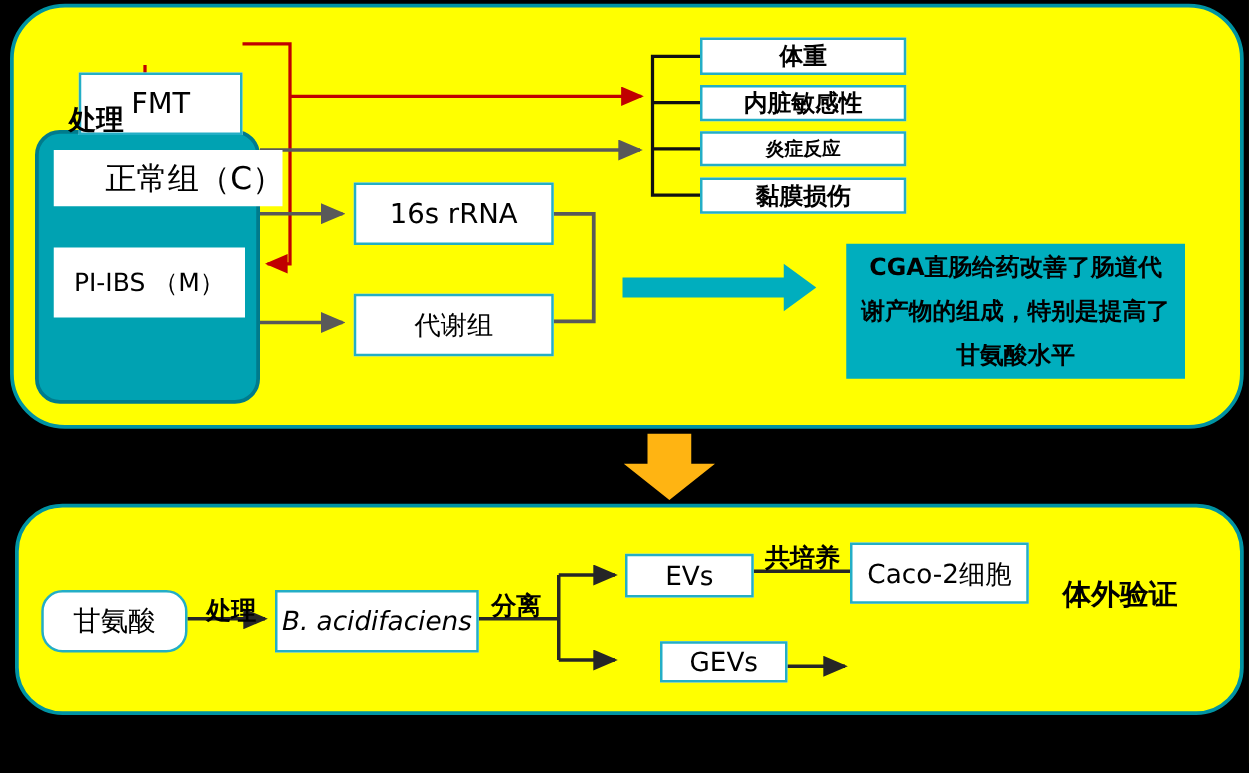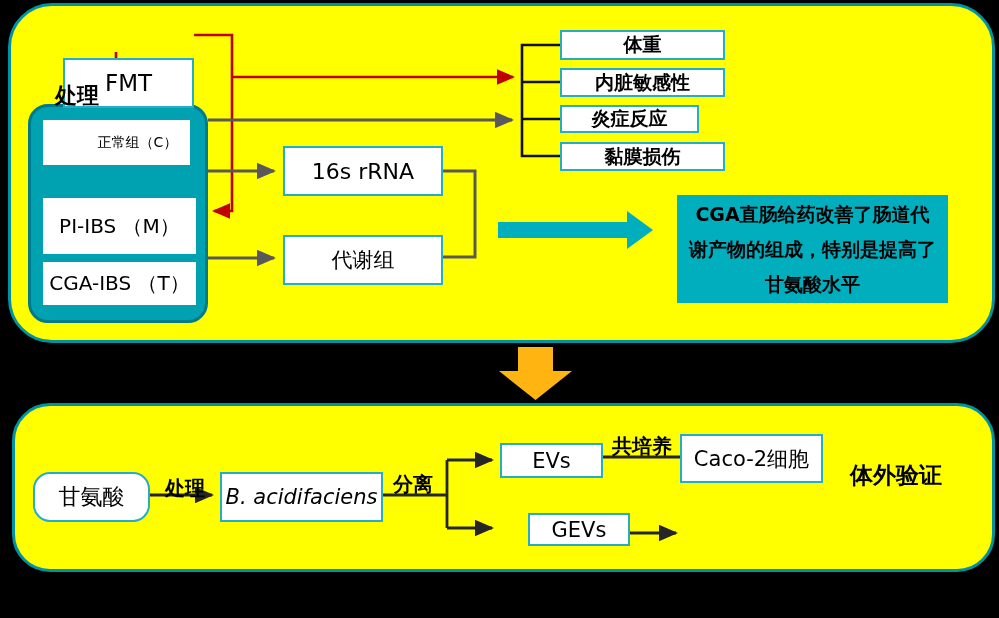--- a/index.html
+++ b/index.html
@@ -9,26 +9,26 @@
   #top-panel{left:8px;top:3px;width:987px;height:340px;border-radius:44px;}
   #bottom-panel{left:12px;top:403px;width:983px;height:169px;border-radius:38px;}
   #connectors{position:absolute;left:0;top:0;width:999px;height:618px;z-index:2;pointer-events:none;}
   .box{position:absolute;z-index:3;background:#fff;border:2px solid #23AEC6;box-sizing:border-box;
        display:flex;align-items:center;justify-content:center;color:#000;white-space:nowrap;}
   .noborder{border:none;}
   .lbl{position:absolute;z-index:3;color:#000;font-weight:bold;white-space:nowrap;text-align:center;margin-top:20px;}
   #group-container{position:absolute;z-index:2;left:28px;top:104px;width:180px;height:219px;
        background:#00A2B2;border:3px solid #007B8C;border-radius:20px;box-sizing:border-box;}
   #fmt-box{left:63px;top:18px;width:131px;height:50px;font-size:23px;margin-top:40px;}
-  #group-c{left:43px;top:120px;width:147px;height:45px;font-size:14px;padding-left:42px;}
+  #group-c{left:43px;top:120px;width:183px;height:45px;font-size:25px;padding-left:42px;}
   #group-m{left:43px;top:198px;width:153px;height:56px;font-size:20px;}
   #group-t{left:43px;top:262px;width:153px;height:43px;font-size:20px;}
   #outcome-weight{left:560px;top:30px;width:165px;height:30px;font-size:19px;font-weight:600;}
   #outcome-visceral{left:560px;top:68px;width:165px;height:29px;font-size:19px;font-weight:600;}
-  #outcome-inflammation{left:560px;top:105px;width:139px;height:28px;font-size:19px;font-weight:600;}
+  #outcome-inflammation{left:560px;top:105px;width:165px;height:28px;font-size:15px;font-weight:600;}
   #outcome-mucosa{left:560px;top:142px;width:165px;height:29px;font-size:19px;font-weight:600;}
   #rrna-box{left:283px;top:146px;width:160px;height:50px;font-size:22px;}
   #metabolome-box{left:283px;top:235px;width:160px;height:50px;font-size:21px;}
   #conclusion-box{position:absolute;z-index:3;left:677px;top:195px;width:271px;height:108px;
        background:#00AEBE;color:#000000;font-weight:bold;font-size:19px;line-height:35px;
        display:flex;align-items:center;justify-content:center;text-align:center;
        padding:0 10px;box-sizing:border-box;}
   #treat-label-top{left:55px;top:61px;font-size:22px;}
   #invitro-label{left:850px;top:440px;font-size:23px;}
   #glycine-box{left:33px;top:472px;width:117px;height:50px;font-size:22px;border-radius:17px;}
@@ -89,21 +89,20 @@
     <path d="M447 460 H492" stroke="#262626" stroke-width="2.8" fill="none" marker-end="url(#arr-black)"></path>
     <path d="M447 528 H492" stroke="#262626" stroke-width="2.8" fill="none" marker-end="url(#arr-black)"></path>
     <path d="M603 457 H680" stroke="#262626" stroke-width="2.8" fill="none"></path>
     <path d="M602 533 H676" stroke="#262626" stroke-width="2.8" fill="none" marker-end="url(#arr-black)"></path>
   </svg>
 
   <div class="box" id="fmt-box">FMT</div>
   <div class="lbl" id="treat-label-top">处理</div>
   <div class="box noborder" id="group-c">正常组（C）</div>
   <div class="box noborder" id="group-m">PI-IBS （M）</div>
-  <div class="box noborder" id="group-t">CGA-IBS （T）</div>
   <div class="box" id="rrna-box">16s rRNA</div>
   <div class="box" id="metabolome-box">代谢组</div>
   <div class="box" id="outcome-weight">体重</div>
   <div class="box" id="outcome-visceral">内脏敏感性</div>
   <div class="box" id="outcome-inflammation">炎症反应</div>
   <div class="box" id="outcome-mucosa">黏膜损伤</div>
   <div id="conclusion-box">CGA直肠给药改善了肠道代谢产物的组成，特别是提高了甘氨酸水平</div>
 
   <div class="box" id="glycine-box">甘氨酸</div>
   <div class="lbl" id="treat-label-bottom">处理</div>

